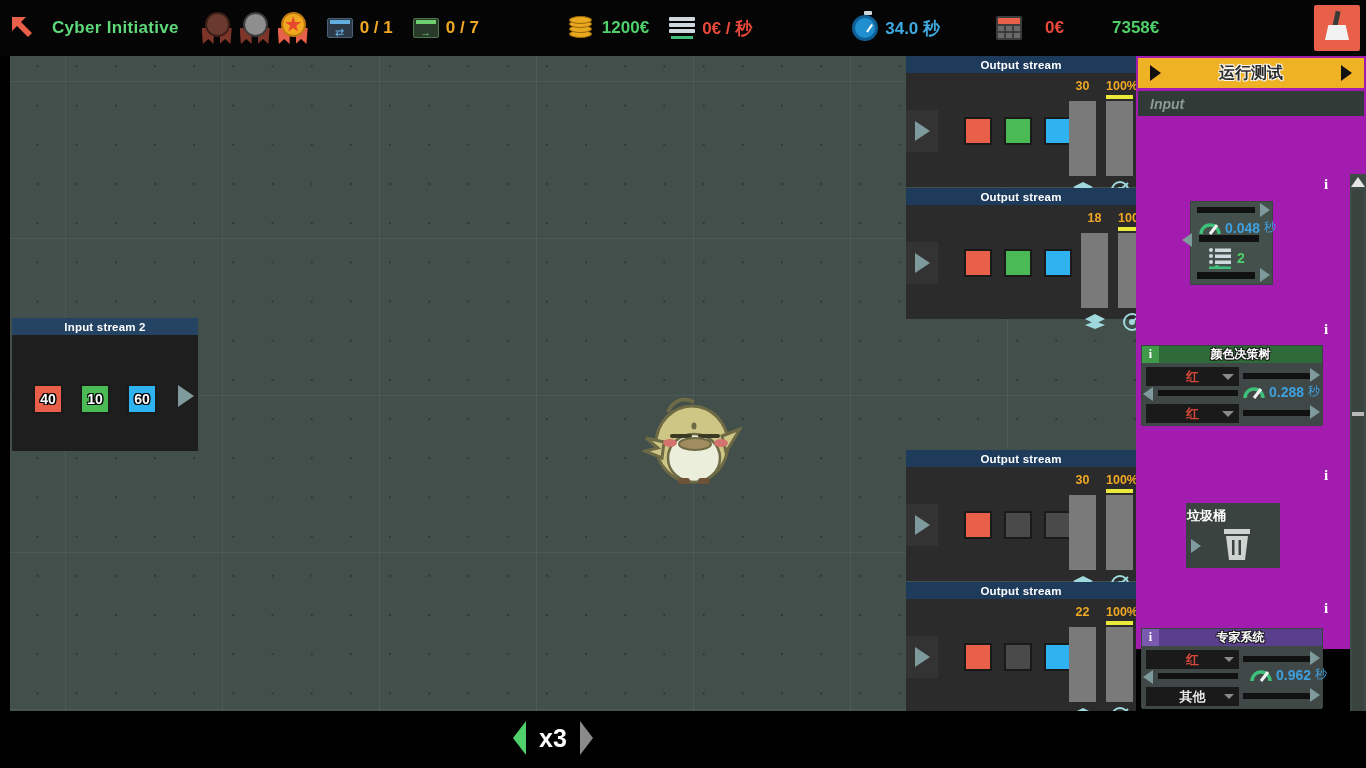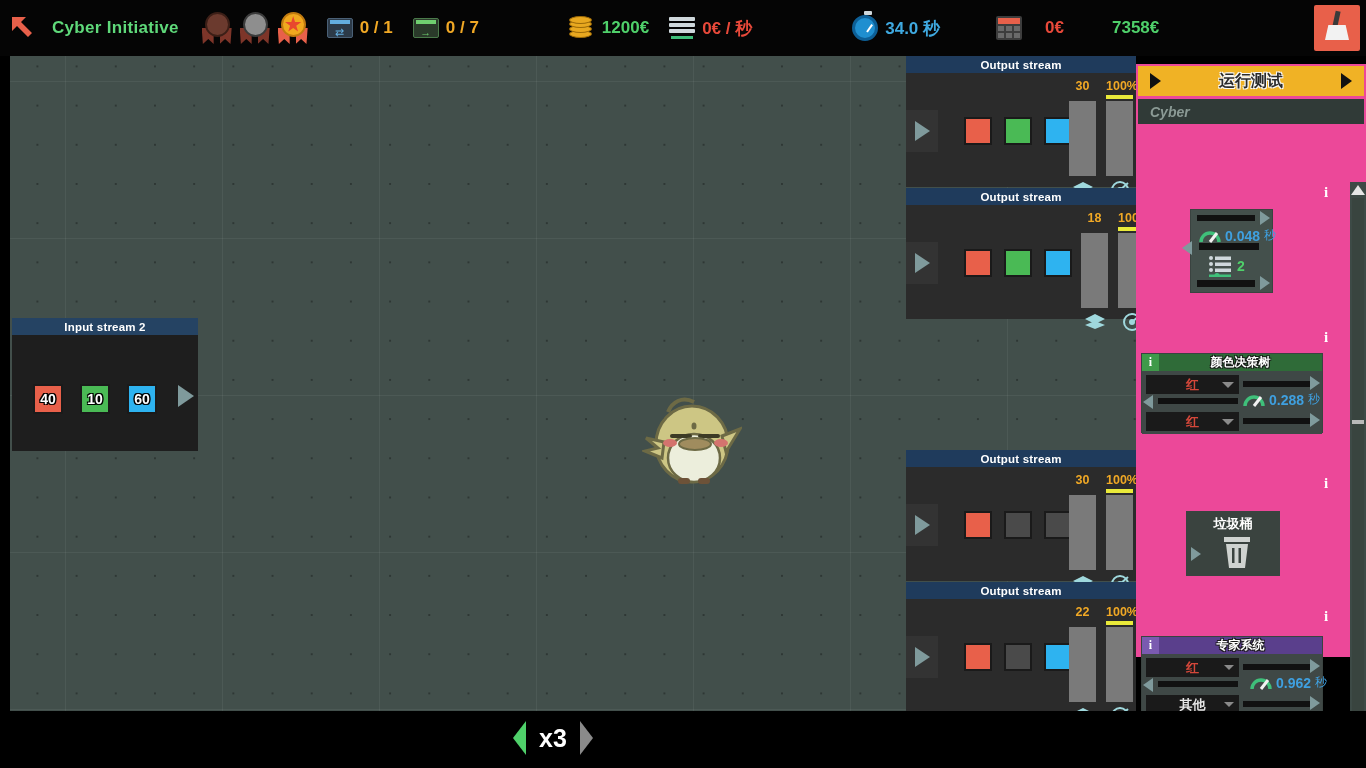--- a/index.html
+++ b/index.html
@@ -130,21 +130,21 @@
 
   
   .in-tile { width:30px; height:30px; border:2px solid #1a1a1a; position:relative; }
   .in-tile span {
     position:absolute; inset:0; display:flex; align-items:center; justify-content:center;
     color:#fff; font-weight:bold; font-size:14px;
     text-shadow: -1.3px -1.3px 0 #000, 1.3px -1.3px 0 #000, -1.3px 1.3px 0 #000, 1.3px 1.3px 0 #000;
   }
 
   
-  .sidebar { position:absolute; left:1136px; top:64px; width:230px; height:593px; background:#ec4899; }
+  .sidebar { position:absolute; left:1136px; top:56px; width:230px; height:593px; background:#a21caf; }
   .sb-btn {
     margin:2px 2px 0 2px; height:30px; display:flex; align-items:center; justify-content:space-between;
     padding:0 12px; font-weight:bold; font-size:16px; color:#2b2b2b;
   }
   .sb-btn.run { background:#f0b225; }
   .sb-btn.pub { background:#47cc55; margin-top:3px; }
   .sb-btn .ar { width:0;height:0; border-left:11px solid #111; border-top:8px solid transparent; border-bottom:8px solid transparent; }
   .sb-btn .txt { flex:1; text-align:center;
     text-shadow: -1px -1px 0 #f7f7f7, 1px -1px 0 #f7f7f7, -1px 1px 0 #f7f7f7, 1px 1px 0 #f7f7f7; }
   .sb-search {
@@ -499,21 +499,21 @@
   <div class="sidebar">
 
     <div class="sb-btn run">
       <div class="ar"></div>
       <div class="txt">运行测试</div>
       <div class="ar"></div>
     </div>
 
 
     <div class="sb-search">
-      <span>Cyber</span>
+      <span>Input</span>
     </div>
 
     <div class="sb-list">
 
       <div class="sb-entry" style="height:150px;">
         <div class="info-i" style="left:186px; top:0px;">i</div>
         <div class="card" style="position:absolute; left:54px; top:25px; width:83px; height:84px; background:#44504c;">
           <div style="position:absolute; left:6px; top:5px; width:58px; height:6px; background:#111;"></div>
           <div class="ptri" style="position:absolute; right:2px; top:1px;"></div>
           <div class="gauge" style="position:absolute; left:8px; top:17px;">
@@ -574,21 +574,21 @@
             </div>
             <div style="position:absolute; left:101px; top:47px; width:67px; height:6px; background:#111;"></div>
             <div class="ptri" style="position:absolute; right:2px; top:42px;"></div>
           </div>
         </div>
       </div>
 
       <div class="sb-entry" style="height:143px;">
         <div class="info-i" style="left:186px; top:6px;">i</div>
         <div class="card" style="position:absolute; left:50px; top:42px; width:94px; height:65px; background:#3a433f;">
-          <div style="text-align:center; color:#fff; font-size:13px; font-weight:bold; padding-top:3px;">垃圾桶</div>
+          <div style="text-align:left; color:#fff; font-size:13px; font-weight:bold; padding-top:3px;">垃圾桶</div>
           <div class="ptri" style="position:absolute; left:4px; top:35px;"></div>
           <div style="position:absolute; left:34px; top:23px;">
             <svg width="32" height="34" viewBox="0 0 32 34">
               <rect x="3" y="2" width="26" height="5" fill="#cfd3d0"></rect>
               <path d="M5 9 L27 9 L24 33 L8 33 Z" fill="#cfd3d0"></path>
               <rect x="11" y="13" width="2.5" height="15" fill="#3a433f"></rect>
               <rect x="17.5" y="13" width="2.5" height="15" fill="#3a433f"></rect>
             </svg>
           </div>
         </div>

